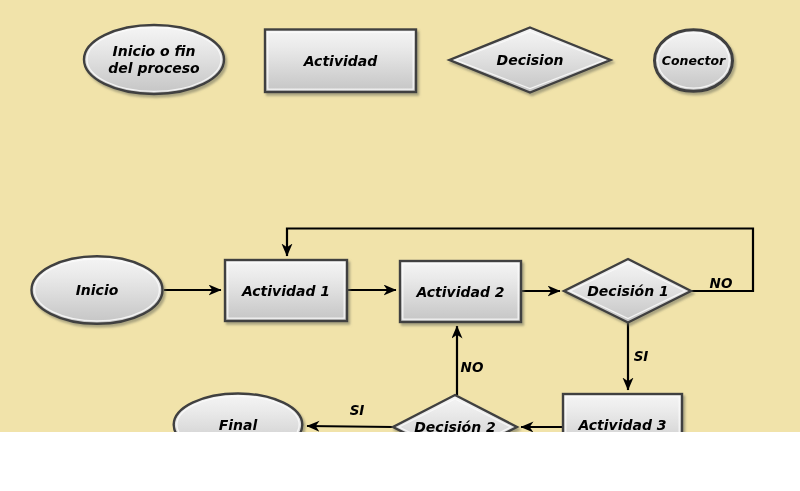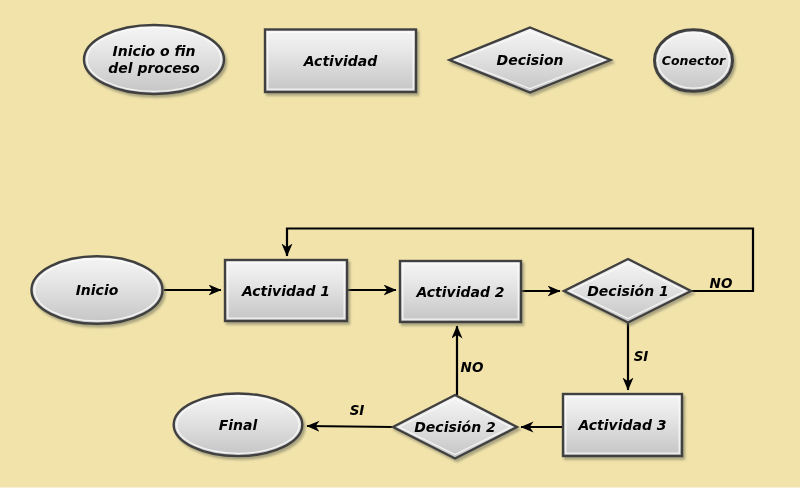--- a/index.html
+++ b/index.html
@@ -4,21 +4,21 @@
 <style>
   html, body {
     margin: 0;
     padding: 0;
     background: #ffffff;
     font-family: "DejaVu Sans", "Liberation Sans", sans-serif;
   }
   .stage {
     position: relative;
     width: 800px;
-    height: 491px;
+    height: 432px;
     overflow: hidden;
   }
   svg { display: block; }
 
   .shape {
     fill: url(#gradShape);
     stroke: var(--shape_border, #3f3f3f);
     stroke-width: 2.4;
   }
   .shape-thick { stroke-width: 3; }

